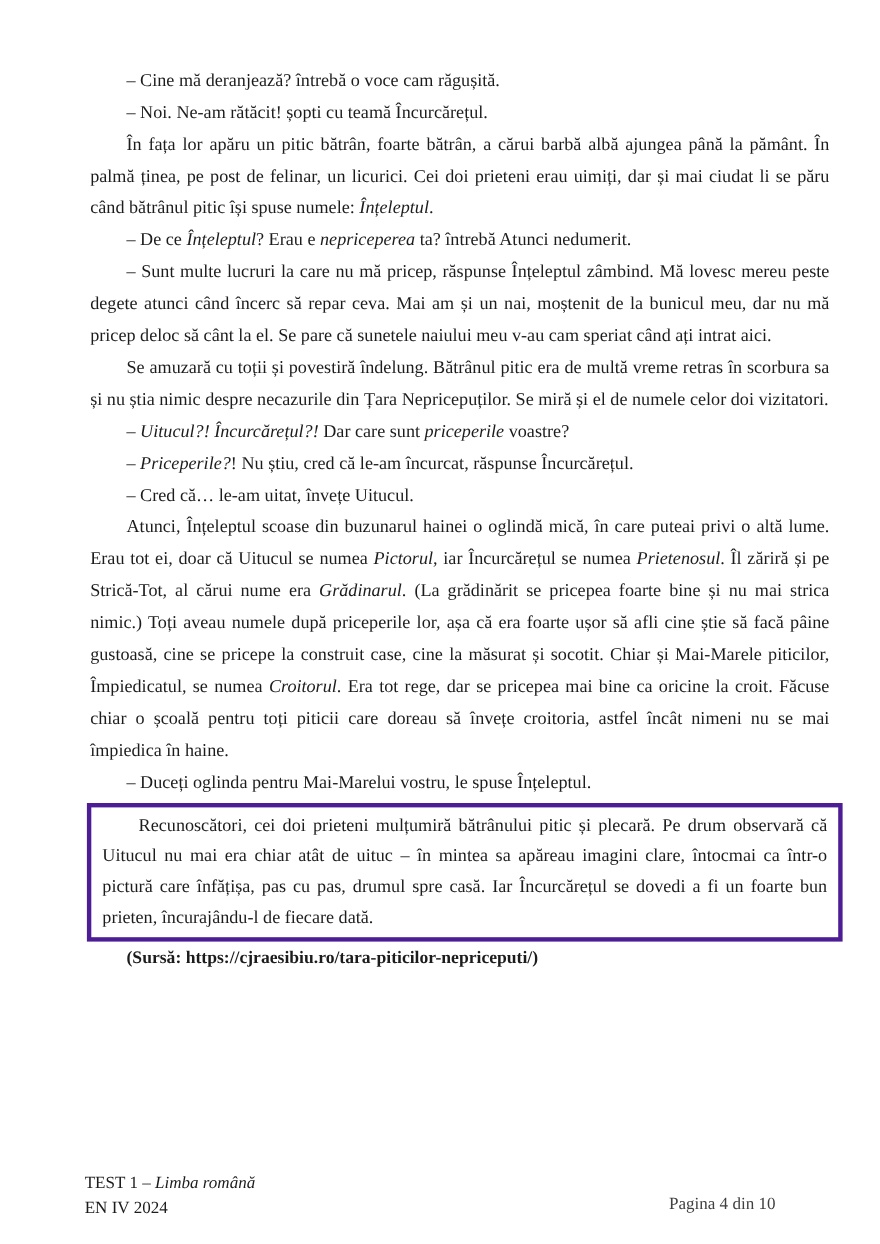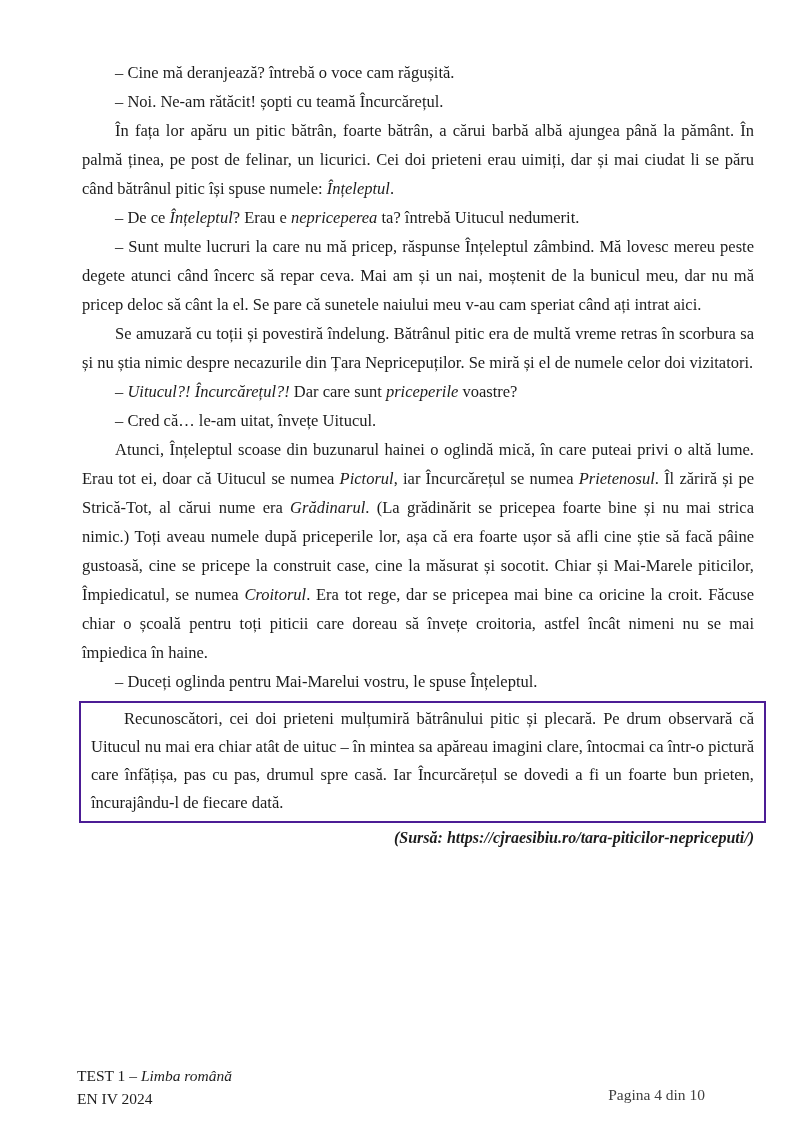--- a/index.html
+++ b/index.html
@@ -26,30 +26,29 @@
     line-height: 29px;
     text-align: justify;
   }
   .content p {
     margin: 0;
     text-indent: 33px;
   }
   .run-italic { font-style: italic; text-align: right; }
   .run-bold { font-weight: bold; }
   .boxed {
-    border: 2px solid #4c1d95;
+    border: 4px solid #4c1d95;
     margin: 5px -12px 0 -3px;
     padding: 2px 10px 4px 10px;
     line-height: 28px;
   }
   .source-line {
     margin-top: 24px;
-    text-align: right;
+    text-align: left;
     font-weight: bold;
-    font-style: italic;
     font-size: 16px;
     text-indent: 0;
   }
   .footer-left {
     position: absolute;
     left: 77px;
     top: 1040px;
     font-size: 15.5px;
     line-height: 23px;
     color: #1c1c1c;
@@ -65,24 +64,25 @@
 </head>
 <body>
 
 <div class="page">
 
   <div class="content">
     <div>
         <p><span>– Cine mă deranjează? întrebă o voce cam răgușită.</span></p>
         <p><span>– Noi. Ne-am rătăcit! șopti cu teamă Încurcărețul.</span></p>
         <p><span>În fața lor apăru un pitic bătrân, foarte bătrân, a cărui barbă albă ajungea până la pământ. În palmă ținea, pe post de felinar, un licurici. Cei doi prieteni erau uimiți, dar și mai ciudat li se păru când bătrânul pitic își spuse numele: </span><span class="run-italic">Înțeleptul</span><span>.</span></p>
-        <p><span>– De ce </span><span class="run-italic">Înțeleptul</span><span>? Erau e </span><span class="run-italic">nepriceperea</span><span> ta? întrebă Uitucul nedumerit.</span></p>
+        <p><span>– De ce </span><span class="run-italic">Înțeleptul</span><span>? Erau e </span><span class="run-italic">nepriceperea</span><span> ta? întrebă Atunci nedumerit.</span></p>
         <p><span>– Sunt multe lucruri la care nu mă pricep, răspunse Înțeleptul zâmbind. Mă lovesc mereu peste degete atunci când încerc să repar ceva. Mai am și un nai, moștenit de la bunicul meu, dar nu mă pricep deloc să cânt la el. Se pare că sunetele naiului meu v-au cam speriat când ați intrat aici.</span></p>
         <p><span>Se amuzară cu toții și povestiră îndelung. Bătrânul pitic era de multă vreme retras în scorbura sa și nu știa nimic despre necazurile din Țara Nepricepuților. Se miră și el de numele celor doi vizitatori.</span></p>
         <p><span>– </span><span class="run-italic">Uitucul?! Încurcărețul?!</span><span> Dar care sunt </span><span class="run-italic">priceperile</span><span> voastre?</span></p>
+        <p><span>– </span><span class="run-italic">Priceperile?</span><span>! Nu știu, cred că le-am încurcat, răspunse Încurcărețul.</span></p>
         <p><span>– Cred că… le-am uitat, învețe Uitucul.</span></p>
         <p><span>Atunci, Înțeleptul scoase din buzunarul hainei o oglindă mică, în care puteai privi o altă lume. Erau tot ei, doar că Uitucul se numea </span><span class="run-italic">Pictorul</span><span>, iar Încurcărețul se numea </span><span class="run-italic">Prietenosul</span><span>. Îl zăriră și pe Strică-Tot, al cărui nume era </span><span class="run-italic">Grădinarul</span><span>. (La grădinărit se pricepea foarte bine și nu mai strica nimic.) Toți aveau numele după priceperile lor, așa că era foarte ușor să afli cine știe să facă pâine gustoasă, cine se pricepe la construit case, cine la măsurat și socotit. Chiar și Mai-Marele piticilor, Împiedicatul, se numea </span><span class="run-italic">Croitorul</span><span>. Era tot rege, dar se pricepea mai bine ca oricine la croit. Făcuse chiar o școală pentru toți piticii care doreau să învețe croitoria, astfel încât nimeni nu se mai împiedica în haine.</span></p>
         <p><span>– Duceți oglinda pentru Mai-Marelui vostru, le spuse Înțeleptul.</span></p>
       </div>
 
     <div class="boxed">
       <div>
           <p><span>Recunoscători, cei doi prieteni mulțumiră bătrânului pitic și plecară. Pe drum observară că Uitucul nu mai era chiar atât de uituc – în mintea sa apăreau imagini clare, întocmai ca într-o pictură care înfățișa, pas cu pas, drumul spre casă. Iar Încurcărețul se dovedi a fi un foarte bun prieten, încurajându-l de fiecare dată.</span></p>
         </div>
     </div>

